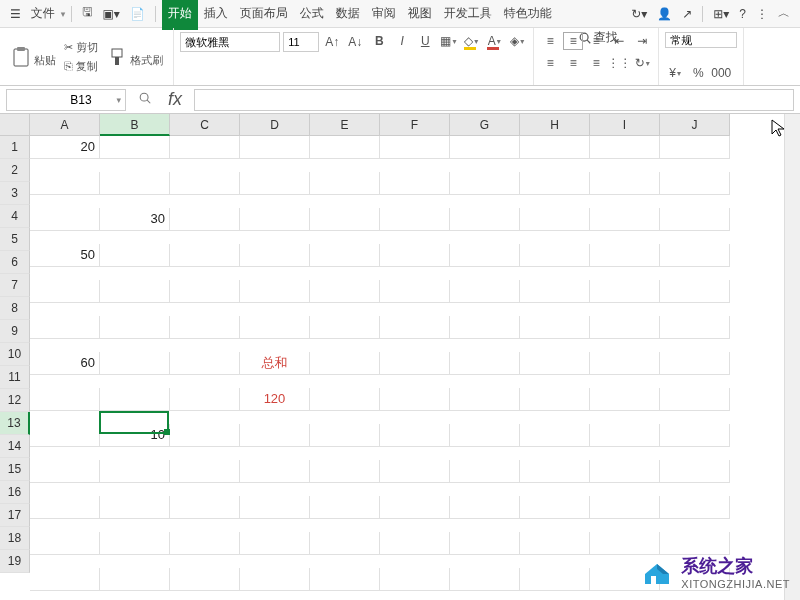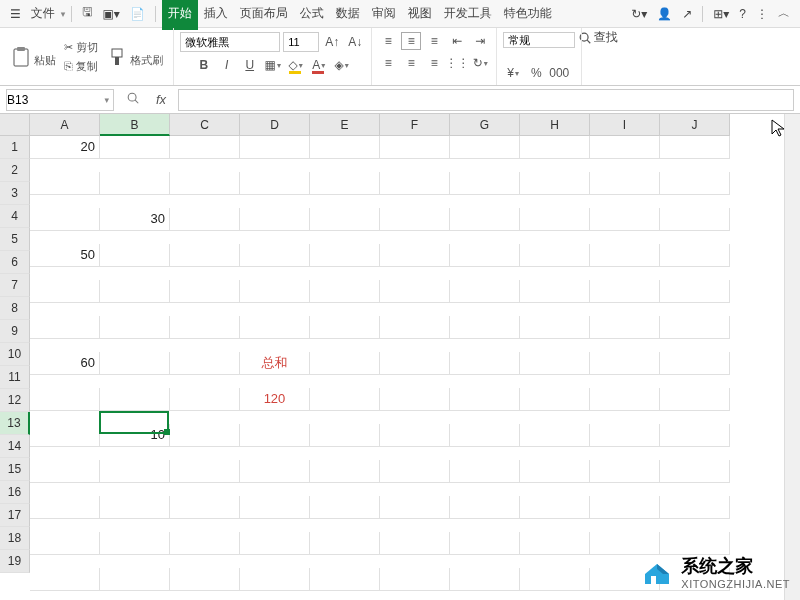--- a/index.html
+++ b/index.html
@@ -18,24 +18,24 @@
 .rgroup .big { display: flex; flex-direction: row; align-items: flex-end; justify-content: center; gap: 2px; cursor: pointer; padding: 2px 4px; }
 .rgroup .stack { display: flex; flex-direction: column; gap: 4px; }
 .rgroup .row { display: flex; align-items: center; gap: 3px; }
 .rgroup select, .rgroup .selbox { height: 20px; font-size: 11px; border: 1px solid #ccc; background: #fff; padding: 1px 4px; }
 .fontbox { width: 100px; }
 .sizebox { width: 36px; }
 .iconbtn { width: 20px; height: 18px; display: flex; align-items: center; justify-content: center; cursor: pointer; font-size: 12px; color: #555; }
 .iconbtn.dd::after { content: "▾"; font-size: 8px; margin-left: 1px; color: #777; }
 
 .fbar { height: 28px; border-bottom: 1px solid #ccc; display: flex; align-items: center; padding: 2px 6px; gap: 8px; }
-.namebox { width: 108px; height: 22px; border: 1px solid #ccc; font-size: 12px; line-height: 20px; position: relative; }
+.namebox { width: 120px; height: 22px; border: 1px solid #ccc; font-size: 12px; text-align: center; line-height: 20px; position: relative; padding-left: 30px; }
 .namebox::after { content: "▾"; position: absolute; right: 4px; font-size: 9px; color: #888; }
 .fxinput { flex: 1; height: 22px; border: 1px solid #ccc; font-size: 12px; padding: 0 4px; }
-.fxbtn { font-style: italic; font-size: 13px; color: #555; cursor: pointer; padding: 0 4px; }
+.fxbtn { font-style: italic; font-size: 18px; color: #555; cursor: pointer; padding: 0 4px; }
 
 .sheet { position: relative; height: calc(600px - 28px - 58px - 28px); overflow: hidden; }
 .colhdrs { display: flex; height: 22px; }
 .corner { width: 30px; height: 22px; background: #e8e8e8; border-right: 1px solid #ccc; border-bottom: 1px solid #ccc; }
 .colhdr { width: 70px; height: 22px; background: #e8e8e8; border-right: 1px solid #ccc; border-bottom: 1px solid #ccc; text-align: center; font-size: 12px; line-height: 22px; color: #333; }
 .colhdr.sel { background: #d4ecd9; border-bottom: 2px solid #0f883b; }
 
 .gridbody { display: flex; }
 .rowhdrs { width: 30px; }
 .rowhdr { height: 23px; background: #e8e8e8; border-right: 1px solid #ccc; border-bottom: 1px solid #e0e0e0; text-align: center; font-size: 12px; line-height: 22px; color: #333; }
@@ -46,21 +46,21 @@
 .cell { width: 70px; height: 23px; border-right: 1px solid #e0e0e0; border-bottom: 1px solid #e0e0e0; font-size: 13px; padding: 2px 4px; line-height: 18px; text-align: right; color: #222; }
 .cell.red { color: #d0443c; text-align: center; }
 
 .selcell { position: absolute; border: 2px solid #0f883b; pointer-events: none; }
 .selhandle { position: absolute; width: 6px; height: 6px; background: #0f883b; right: -3px; bottom: -3px; }
 
 .vscroll { position: absolute; right: 0; top: 0; width: 16px; height: 100%; background: #f0f0f0; border-left: 1px solid #ddd; }
 
 .watermark { position: absolute; right: 10px; bottom: 10px; display: flex; align-items: center; gap: 8px; font-size: 14px; color: #444; }
 .watermark .logo { width: 32px; height: 32px; }
-.watermark .cn { font-weight: bold; font-size: 18px; color: #000000; }
+.watermark .cn { font-weight: bold; font-size: 18px; color: #4c1d95; }
 .watermark .en { font-size: 11px; color: #666; letter-spacing: 0.5px; }
 
 .cursor { position: absolute; top: 118px; right: 12px; font-size: 16px; pointer-events: none; }
 </style>
 </head>
 <body>
 
 <div class="menubar">
   <span class="mbtn">☰</span>
   <span class="mbtn">文件</span>
@@ -111,21 +111,21 @@
     </div>
     <div class="big">
       <svg width="22" height="22">
           <rect x="6" y="3" width="10" height="8" fill="none" stroke="#555"></rect>
           <rect x="9" y="11" width="4" height="8" fill="#555"></rect>
         </svg>
       <span>格式刷</span>
     </div>
   </div>
 
-  <div class="rgroup" style="flex-direction:column;align-items:center;gap:4px;">
+  <div class="rgroup" style="flex-direction:row;align-items:flex-start;gap:4px;">
     <div class="row">
       <input class="selbox fontbox" value="微软雅黑" style="">
       <input class="selbox sizebox" value="11" style="">
       <span class="iconbtn">A↑</span>
       <span class="iconbtn">A↓</span>
     </div>
     <div class="row">
       <span class="iconbtn">
           <b>B</b>
         </span>

